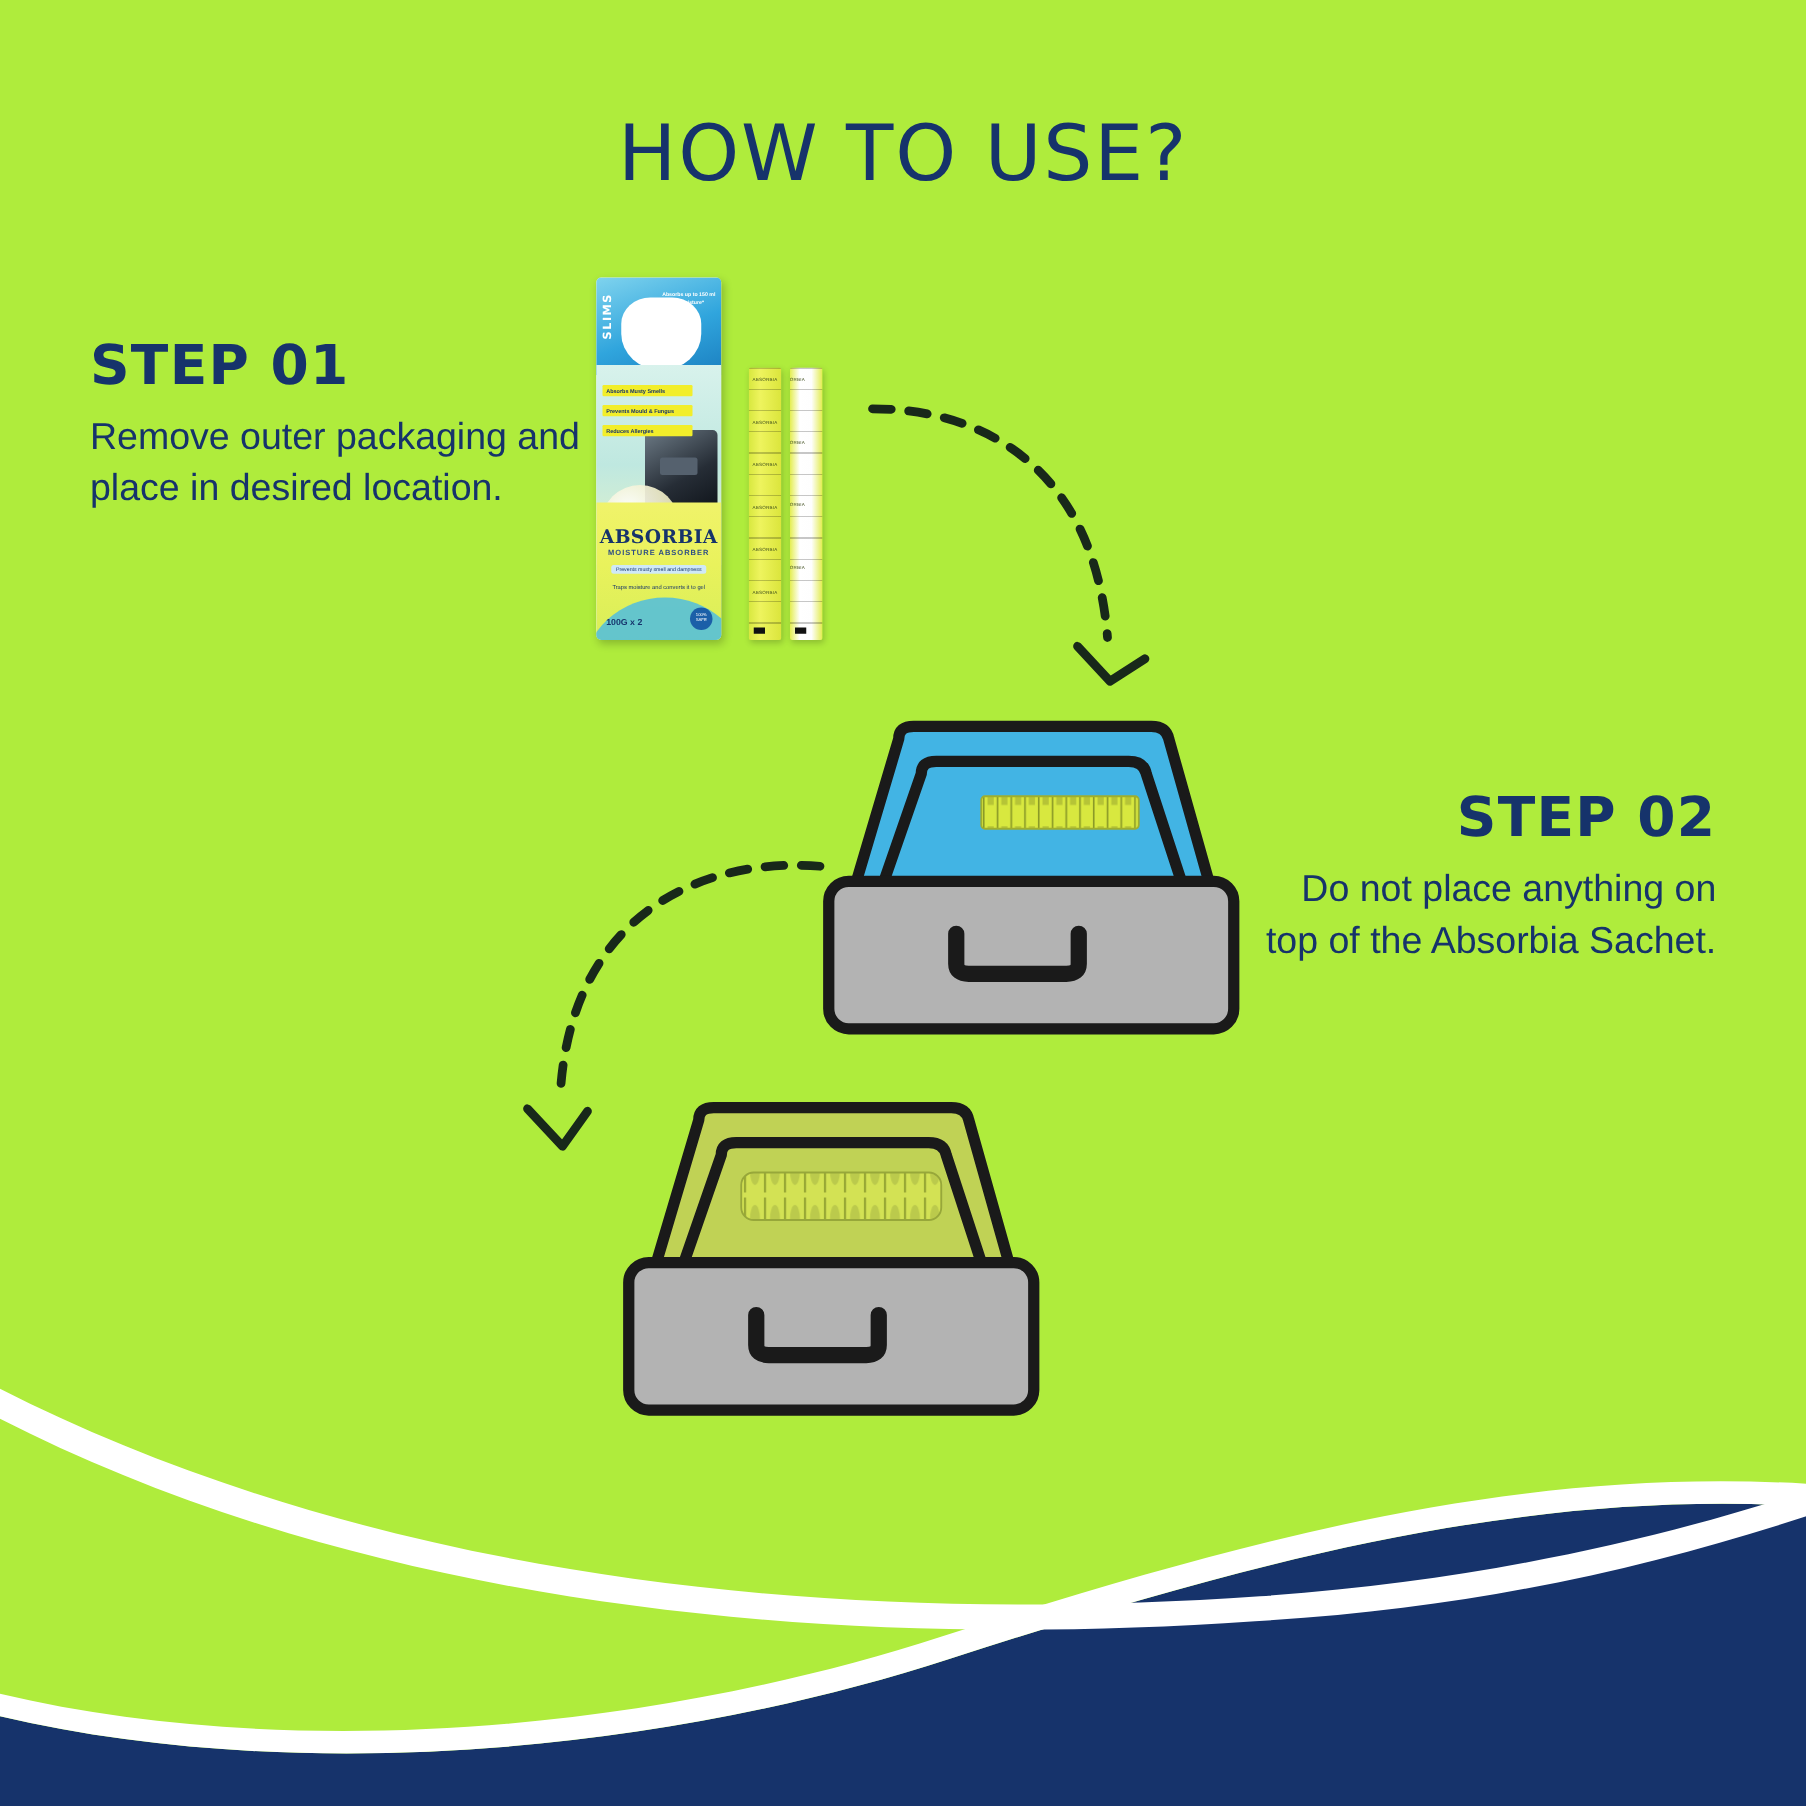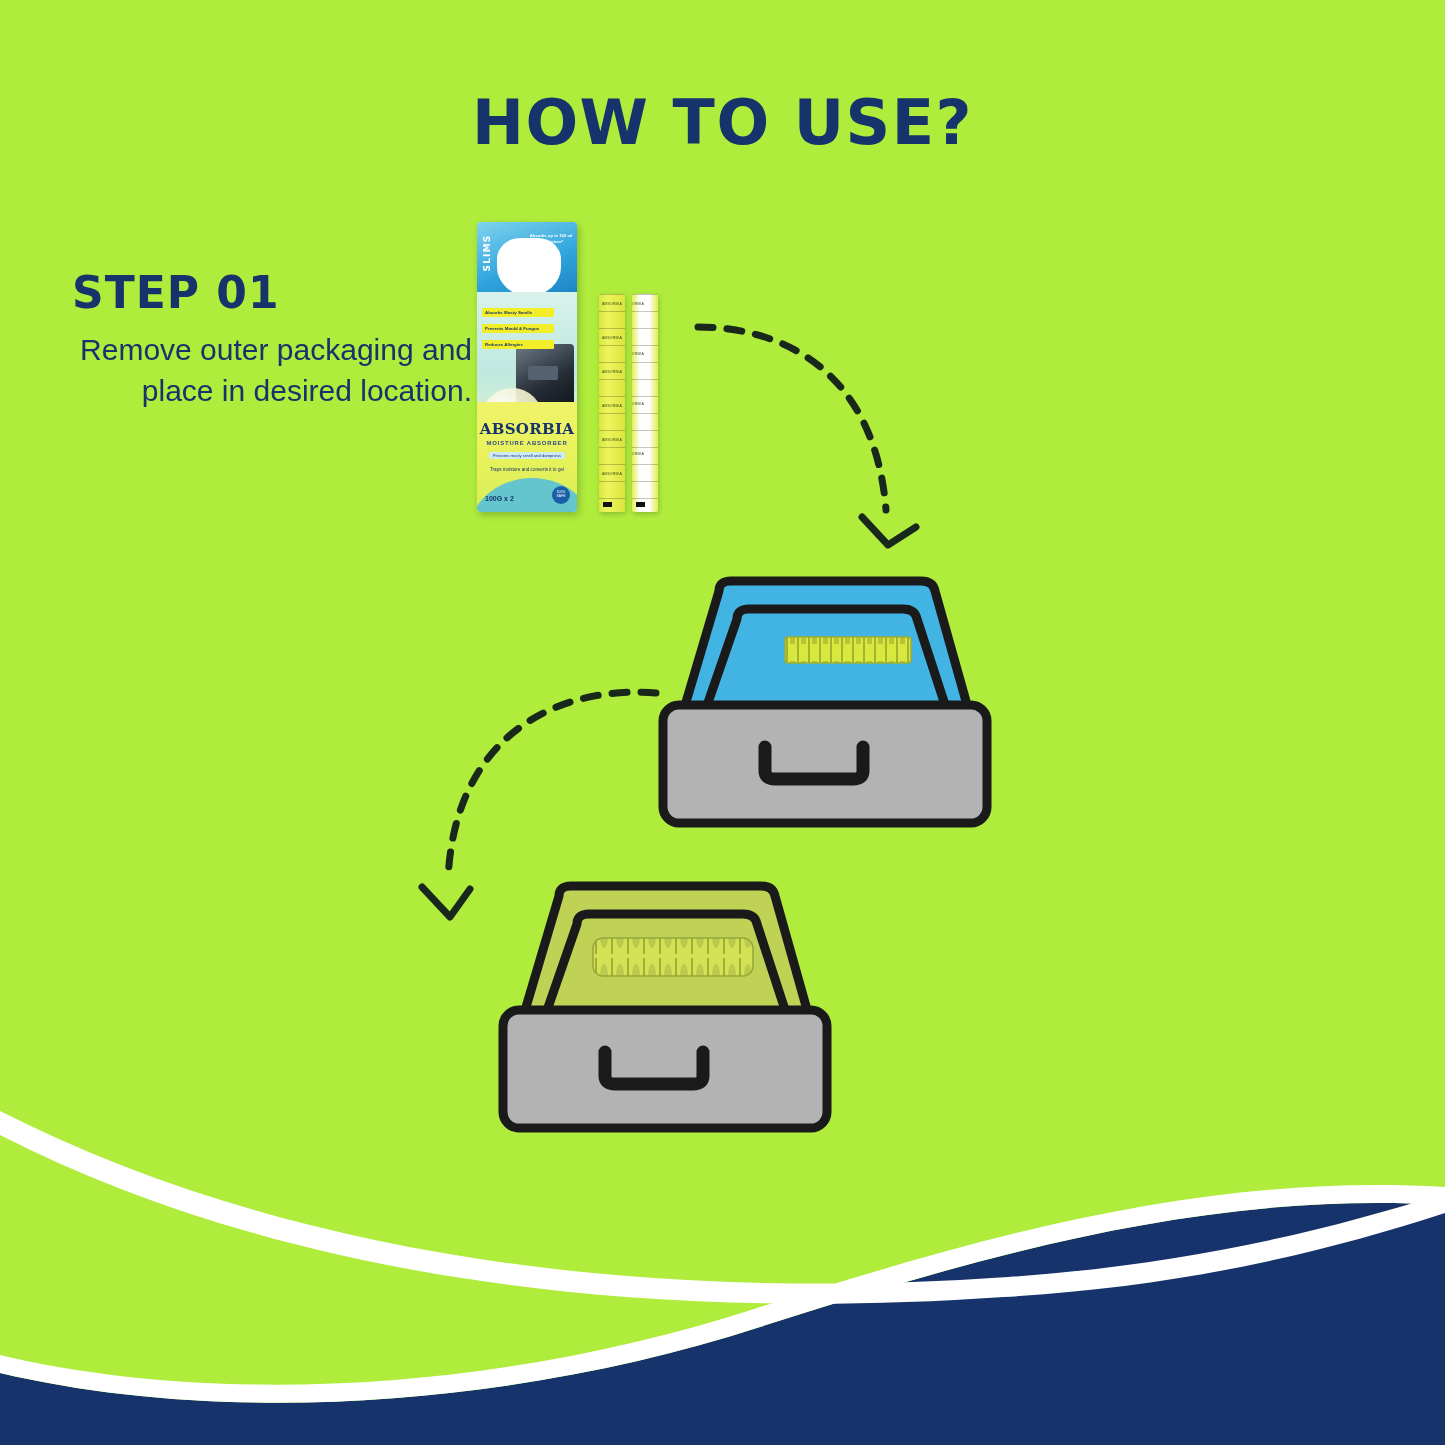--- a/index.html
+++ b/index.html
@@ -34,21 +34,21 @@
   }
 
   
   #page-title {
     position: absolute;
     top: 86px;
     left: 0;
     width: 1445px;
     text-align: center;
     font-size: 62px;
-    font-weight: 700;
+    font-weight: 400;
     letter-spacing: 1.5px;
     color: #16336B;
     font-family: "DejaVu Sans", sans-serif;
   }
 
   
   .step-block {
     position: absolute;
     color: #16336B;
   }
@@ -61,21 +61,20 @@
     margin: 0 0 14px 0;
     line-height: 1.05;
   }
   .step-body {
     font-family: "Liberation Sans", sans-serif;
     font-size: 30px;
     line-height: 1.35;
     color: #16336B;
     margin: 0;
     font-weight: 400;
-    text-align: right;
   }
 
   #step-01-block {
     left: 72px;
     top: 270px;
     width: 400px;
     text-align: left;
   }
   #step-02-block {
     right: 72px;
@@ -343,20 +342,24 @@
 
 <div id="stage">
 
   <div id="page-title">HOW TO USE?</div>
 
   <div class="step-block" id="step-01-block">
     <div class="step-heading">STEP 01</div>
     <div class="step-body">Remove outer packaging and place in desired location.</div>
   </div>
 
+  <div class="step-block" id="step-02-block">
+    <div class="step-heading">STEP 02</div>
+    <div class="step-body">Do not place anything on top of the Absorbia Sachet.</div>
+  </div>
 
 
   <div id="product-group">
 
     <div id="product-pack">
       <div class="pack-top">
         <div class="pack-top-white"></div>
         <div class="pack-slims">SLIMS</div>
         <div class="pack-badge-top">Absorbs up to 150 ml of moisture*</div>
       </div>

